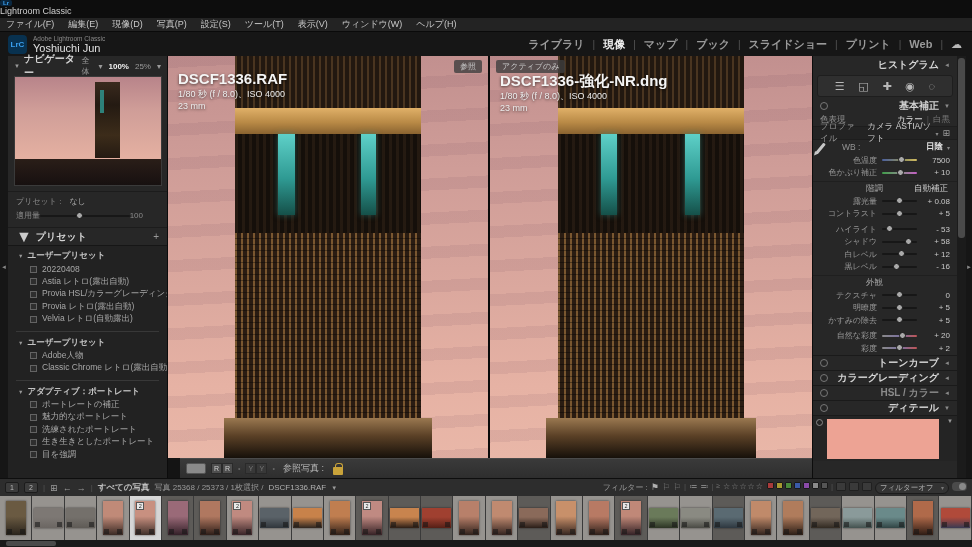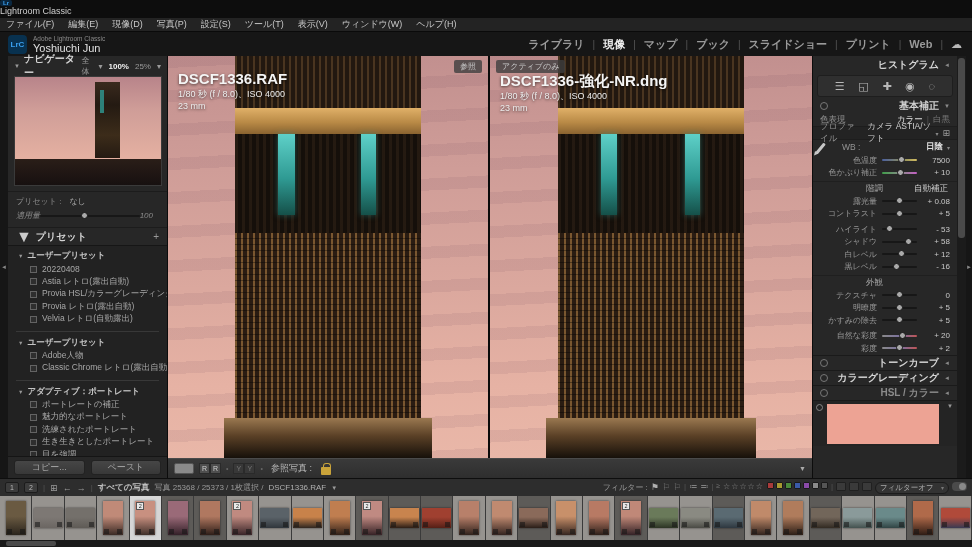--- a/index.html
+++ b/index.html
@@ -36,24 +36,24 @@
   .phead{display:flex;align-items:center;height:20px;padding:0 6px;flex:none;}
   .phead .tri{font-size:6px;color:#999;margin-right:4px;}
   .phead .ttl{font-size:10px;font-weight:bold;color:#d4d4d4;}
   .zoomlv{margin-left:auto;display:flex;gap:6px;align-items:center;}
   .zoomlv span{font-size:8px;color:#9a9a9a;}
   .zoomlv span.active{color:#f0f0f0;font-weight:bold;}
   .navprev{flex:none;width:148px;height:110px;margin:0 auto;border:1px solid #3a3a3a;position:relative;overflow:hidden;background:linear-gradient(180deg,#b8848a 0%,#cf9d98 30%,#ddaa9e 60%,#e6b2a2 78%,#caa08e 100%);}
   .navprev .ntower{position:absolute;left:55%;top:5%;width:17%;height:70%;background:linear-gradient(180deg,#3a2a1e,#241a12 30%,#3c2c1a 70%,#241a12);}
   .navprev .ntower:before{content:"";position:absolute;left:20%;top:10%;width:18%;height:30%;background:#2f9a94;opacity:.8;}
   .navprev .nground{position:absolute;left:0;bottom:0;width:100%;height:24%;background:linear-gradient(180deg,#2a1e18,#171010);}
-  .amount{flex:none;padding:4px 14px 2px 8px;border-top:1px solid #1c1c1c;margin-top:5px;}
+  .amount{flex:none;padding:4px 24px 2px 8px;border-top:1px solid #1c1c1c;margin-top:5px;}
   .amount .r1{display:flex;gap:8px;font-size:8px;color:#8a8a8a;}
   .amount .r1 .v{color:#a8a8a8;}
-  .amount .r2{display:flex;align-items:center;margin-top:3px;font-size:8px;color:#8a8a8a;font-style:italic;}
+  .amount .r2{display:flex;align-items:center;margin-top:3px;font-size:8px;color:#8a8a8a;}
   .presets-head{display:flex;align-items:center;height:18px;padding:0 8px;border-top:1px solid #1c1c1c;margin-top:4px;flex:none;}
   .presets-head .plus{margin-left:auto;color:#999;font-size:10px;}
   .plist{flex:1;background:#222;border-top:1px solid #161616;overflow:hidden;padding-top:3px;}
   .pgroup-h{display:flex;align-items:center;height:14px;padding-left:10px;gap:4px;}
   .pgroup-h .tri{font-size:5.5px;color:#999;}
   .pgroup-h .gname{font-size:8.5px;color:#c4c4c4;font-weight:bold;}
   .pitem{display:flex;align-items:center;height:12.5px;padding-left:22px;gap:5px;}
   .pbox{width:7px;height:7px;border:1px solid #636363;background:#2e2e2e;flex:none;}
   .pitem .pl{font-size:8.5px;color:#a8a8a8;white-space:nowrap;}
   .pgap{height:6px;border-bottom:1px solid #383838;margin:0 8px 4px 8px;}
@@ -74,21 +74,21 @@
   .teal.t1{left:23%;width:9%;} .teal.t2{left:68%;width:8%;}
   .t-body{position:absolute;left:0;top:44%;width:100%;height:46%;background:repeating-linear-gradient(180deg,rgba(0,0,0,0) 0 5px,rgba(0,0,0,.35) 5px 6px),repeating-linear-gradient(90deg,#7a5730 0 2px,#2a1c12 2px 6px);}
   .t-base{position:absolute;left:-6%;top:90%;width:112%;height:10%;background:linear-gradient(180deg,#9a7850,#5a4026 45%,#16100a);}
   .badge{position:absolute;top:4px;background:rgba(62,62,62,.8);color:#c8c8c8;font-size:8px;padding:1px 6px;border-radius:2px;}
   .badge.tr{right:6px;} .badge.tl{left:6px;}
   .pinfo{position:absolute;left:10px;top:14px;text-shadow:0 1px 3px rgba(0,0,0,.65);}
   .pane.rgt .pinfo{top:16px;}
   .fname{font-size:15px;font-weight:bold;color:#f5f5f5;line-height:18px;}
   .meta{font-size:9px;color:#ececec;line-height:12px;}
 
-  .toolbar{position:absolute;left:0;top:402px;width:644px;height:20px;background:linear-gradient(#3a3a3a,#2e2e2e);border-top:1px solid #4a4a4a;display:flex;align-items:center;padding:0 6px;gap:5px;}
+  .toolbar{position:absolute;left:12px;top:402px;width:644px;height:20px;background:linear-gradient(#3a3a3a,#2e2e2e);border-top:1px solid #4a4a4a;display:flex;align-items:center;padding:0 6px;gap:5px;}
   .tb-loupe{width:20px;height:11px;background:#8a8a8a;border:1px solid #555;border-radius:2px;}
   .tb-pair{display:flex;}
   .tb-mini{width:11px;height:11px;background:#4e4e4e;border:1px solid #2a2a2a;color:#d0d0d0;font-size:7px;display:flex;align-items:center;justify-content:center;}
   .tb-pair.dim .tb-mini{background:#383838;color:#777;}
   .tb-sep{color:#666;font-size:7px;}
   .tb-label{font-size:9px;color:#b8b8b8;margin-left:3px;}
   .lock{position:relative;width:10px;height:8px;background:#c9a33a;border-radius:1px;margin-left:4px;margin-top:4px;}
   .lock:before{content:"";position:absolute;left:2px;top:-4px;width:6px;height:6px;border:1.5px solid #c9a33a;border-bottom:none;border-radius:3px 3px 0 0;}
   .tb-dd{margin-left:auto;color:#aaa;font-size:7px;}
 
@@ -313,24 +313,20 @@
         </div>
         <div class="pitem">
           <span class="pbox"></span>
           <span class="pl">生き生きとしたポートレート</span>
         </div>
         <div class="pitem">
           <span class="pbox"></span>
           <span class="pl">目を強調</span>
         </div>
       </div>
-    <div class="lbuttons">
-      <span class="btn">コピー...</span>
-      <span class="btn">ペースト</span>
-    </div>
   </div>
 
   <div class="center">
     <div class="compare">
       <div class="pane lft">
         <div class="streaks"></div>
         <div class="tower">
           <div class="t-top"></div>
             <div class="t-band"></div>
           <div class="t-teal">
@@ -538,20 +534,25 @@
           <span class="tgl"></span>
           <span class="ttl">カラーグレーディング</span>
           <span class="arr">◄</span>
         </div>
         <div class="cpanel dim">
           <span class="tgl"></span>
           <span class="ttl">HSL / カラー</span>
           <span class="arr">◄</span>
         </div>
       </div>
+    <div class="cpanel">
+      <span class="tgl"></span>
+      <span class="ttl">ディテール</span>
+      <span class="arr">▼</span>
+    </div>
     <div class="detailbody">
       <span class="circ"></span>
       <div class="swatch" id="detail-swatch" style="background: rgb(237, 163, 148);"></div>
       <span class="arr">▼</span>
     </div>
   </div>
 
   <div class="fsbar">
     <span class="mon">1</span>
     <span class="mon">2</span>

